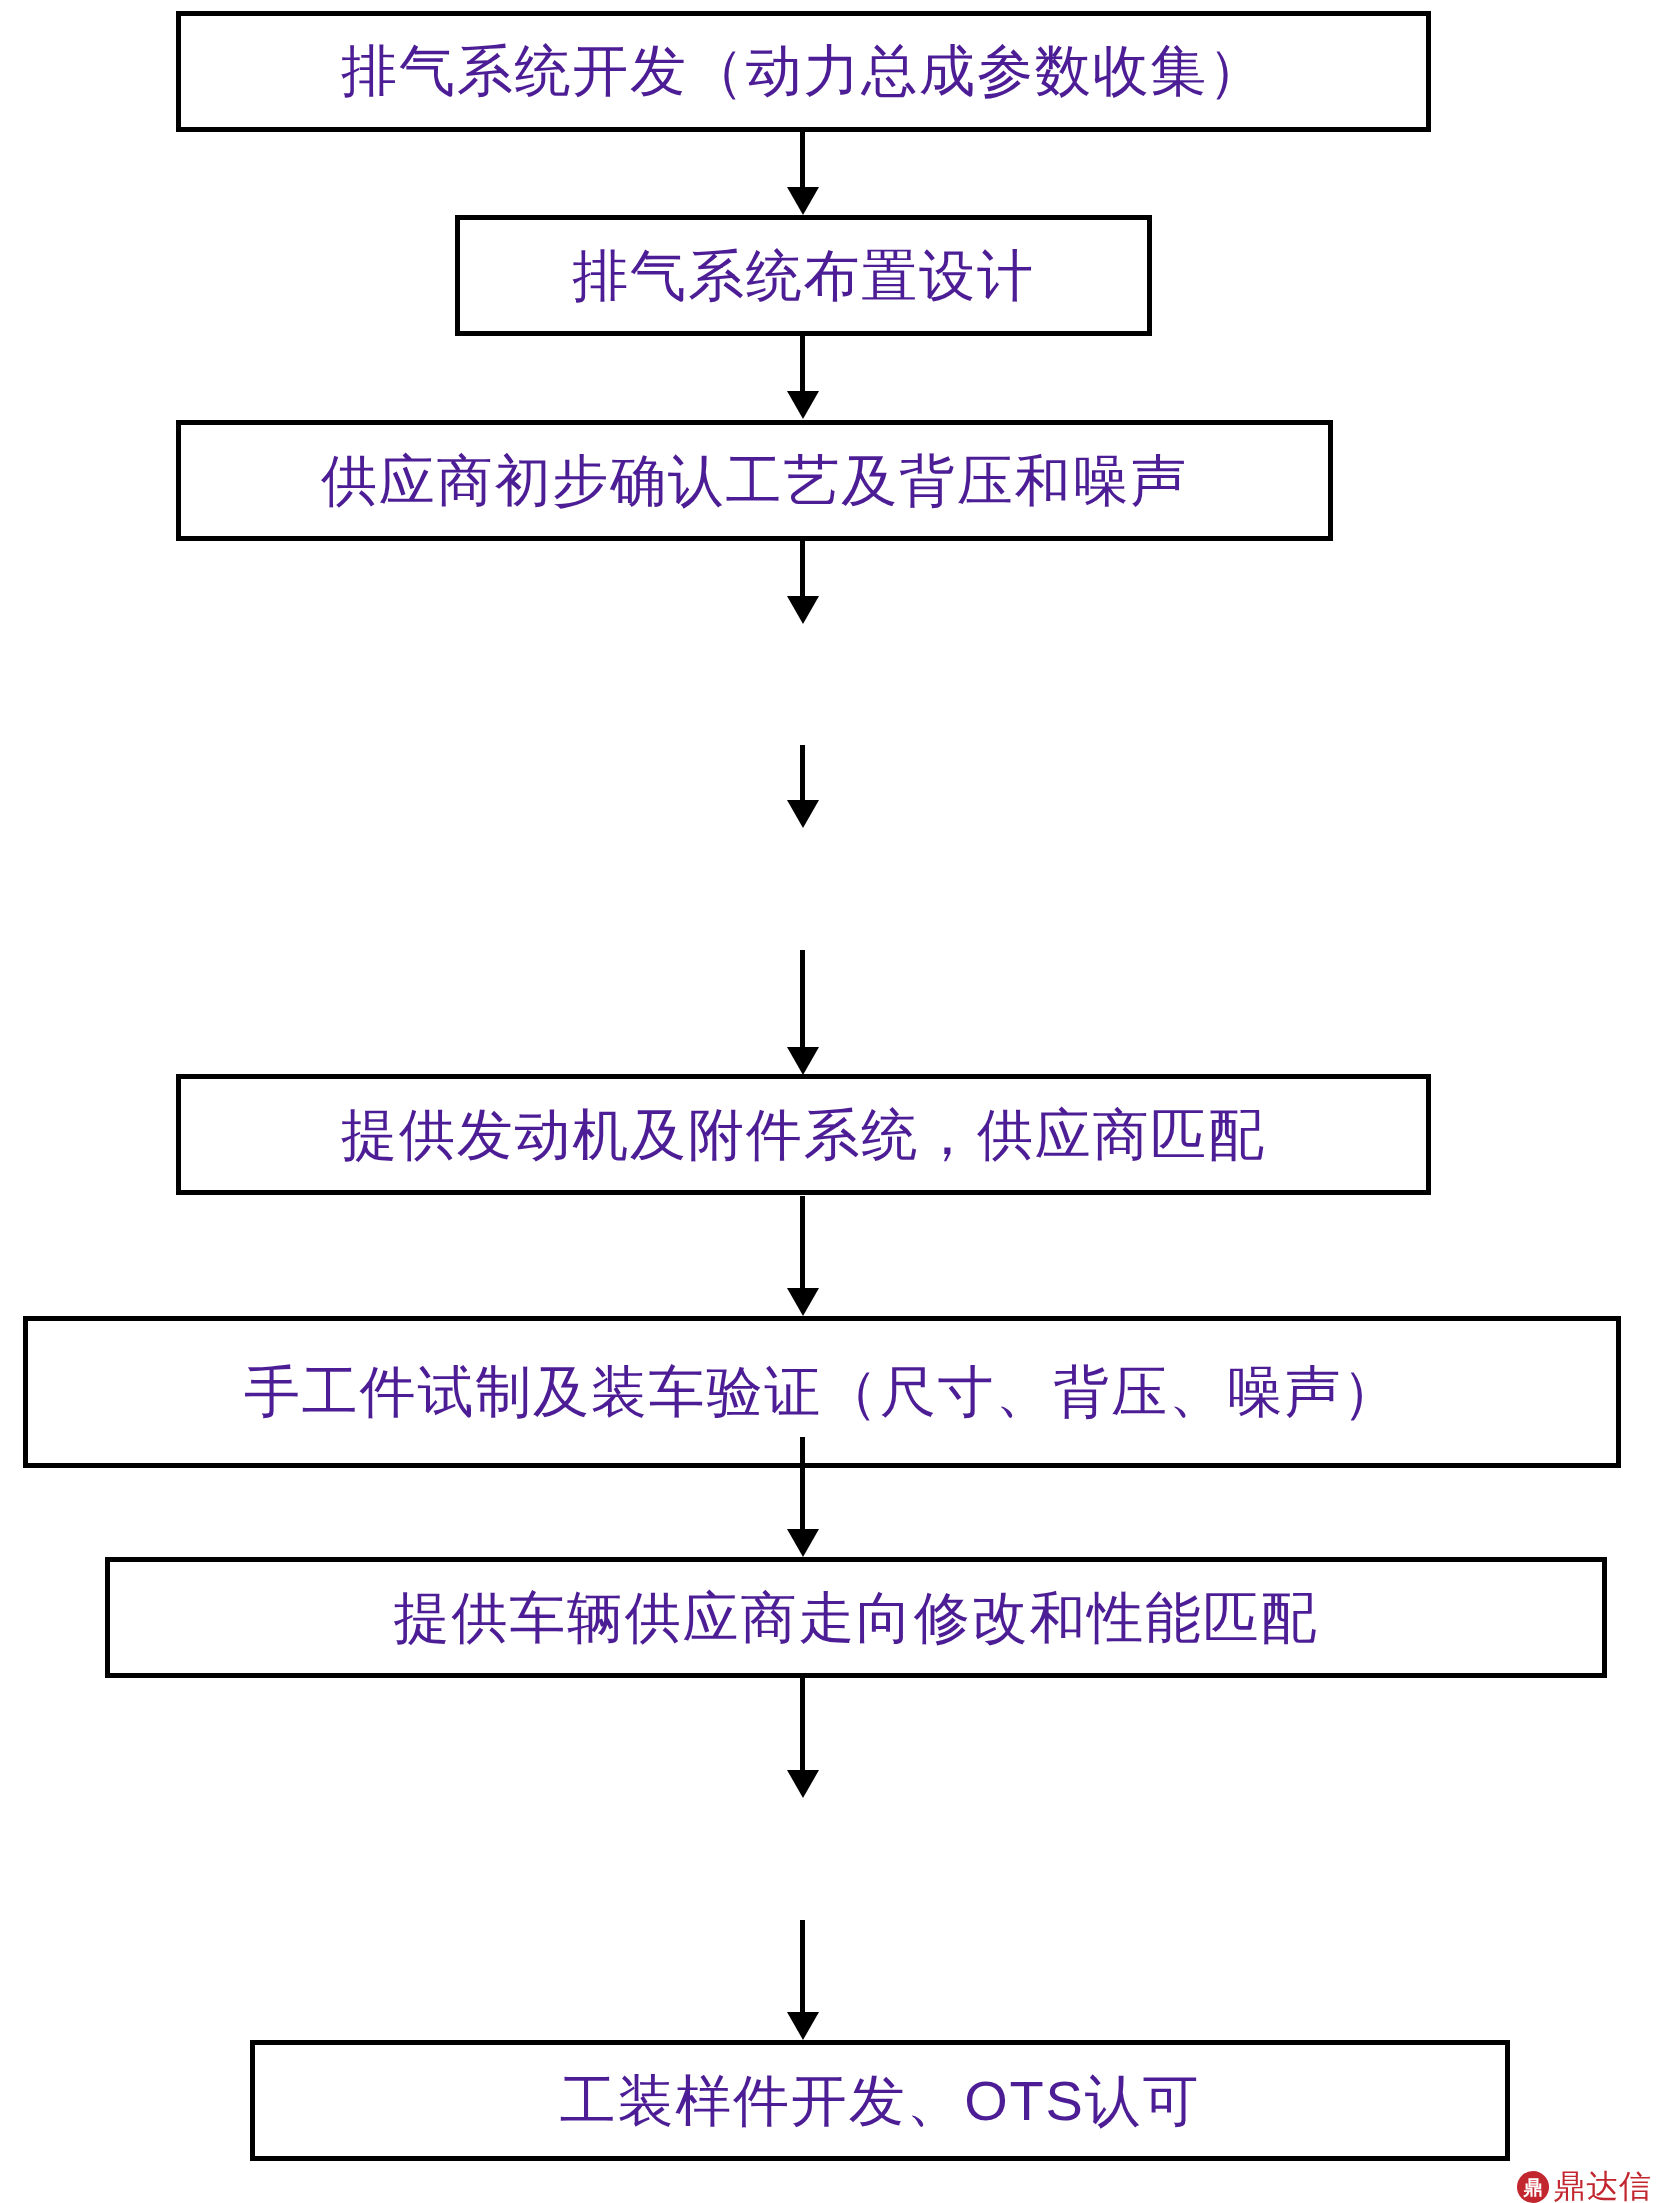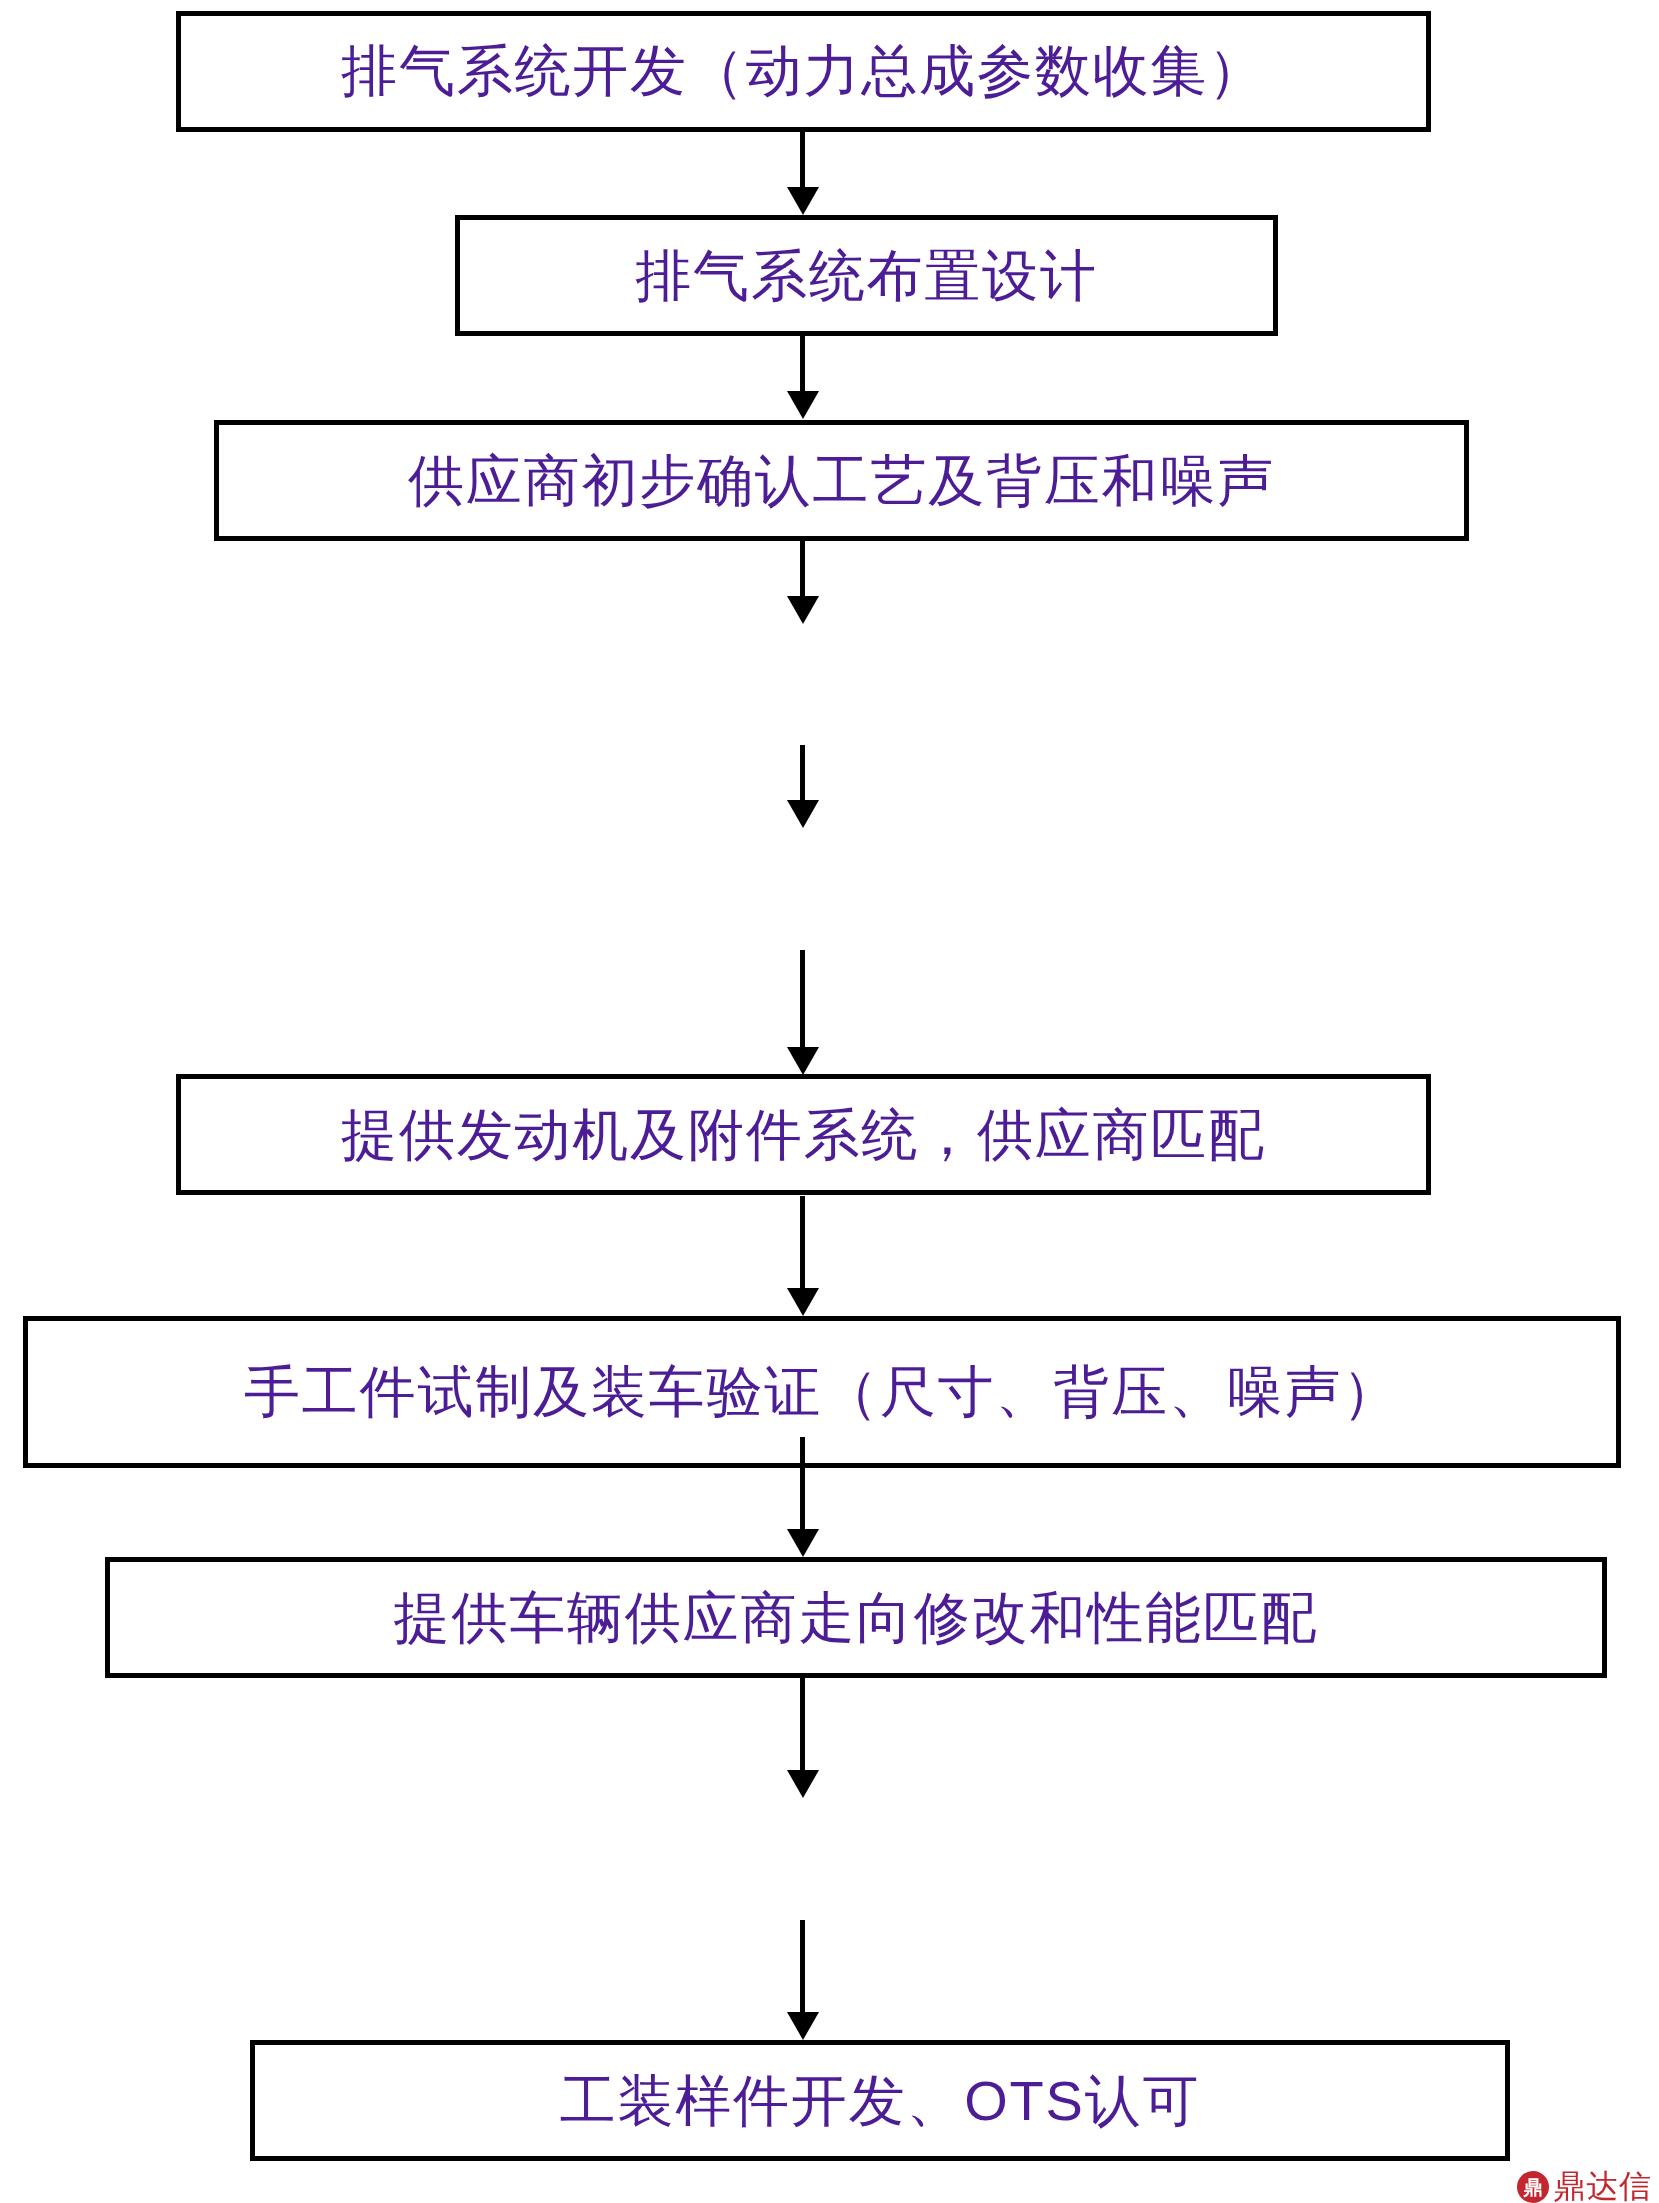--- a/index.html
+++ b/index.html
@@ -76,22 +76,22 @@
   }
   .watermark .brand {
     color: #c2262e;
     font-size: 32px;
     font-weight: normal;
     letter-spacing: 0.9px;
   }
 
   
   #box-1  { left: 176px; top: 10.5px;   width: 1255px; height: 121px; }
-  #box-2  { left: 455px; top: 215px;  width: 823px;  height: 121px; }
-  #box-3  { left: 176px; top: 420px;  width: 1255px; height: 121px; margin-left: 38px; }
+  #box-2  { left: 455px; top: 215px;  width: 697px;  height: 121px; }
+  #box-3  { left: 176px; top: 420px;  width: 1157px; height: 121px; }
   #box-4  { left: 382px; top: 624px;  width: 843px;  height: 121px; }
   #box-5  { left: 455px; top: 829px;  width: 697px;  height: 121px; }
   #box-6  { left: 176px; top: 1074px; width: 1255px; height: 121px; }
   #box-7  { left: 23px;  top: 1316px; width: 1598px; height: 152px; }
   #box-8  { left: 105px; top: 1557px; width: 1502px; height: 121px; }
   #box-9  { left: 241px; top: 1799px; width: 1260px; height: 121px; }
   #box-10 { left: 250px; top: 2040px; width: 1260px; height: 121px; }
 
   #arrow-1 { left: 787px; top: 132px;  height: 83px;  }
   #arrow-2 { left: 787px; top: 336px;  height: 83px;  }

